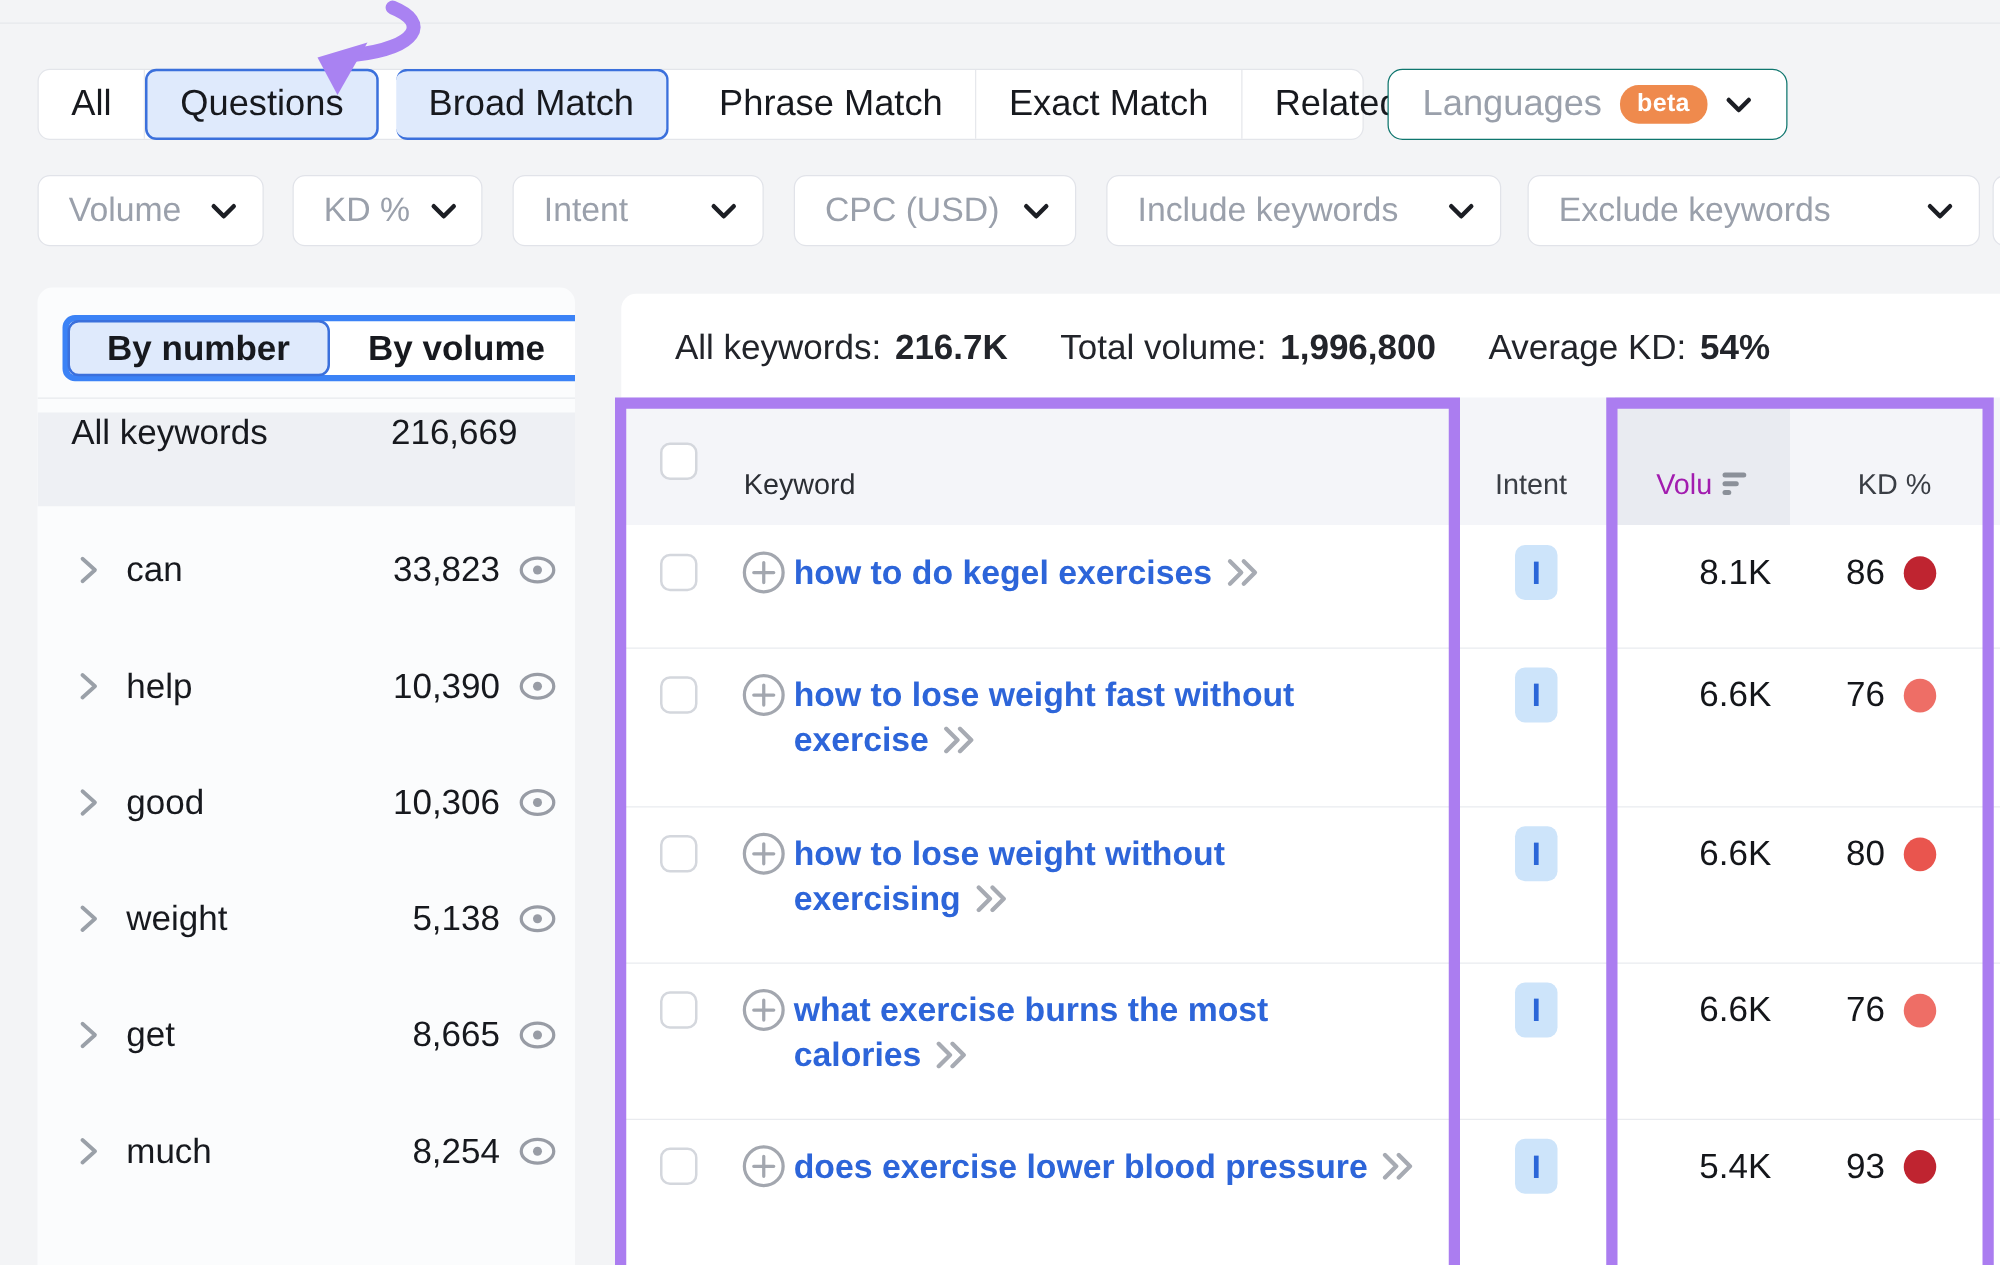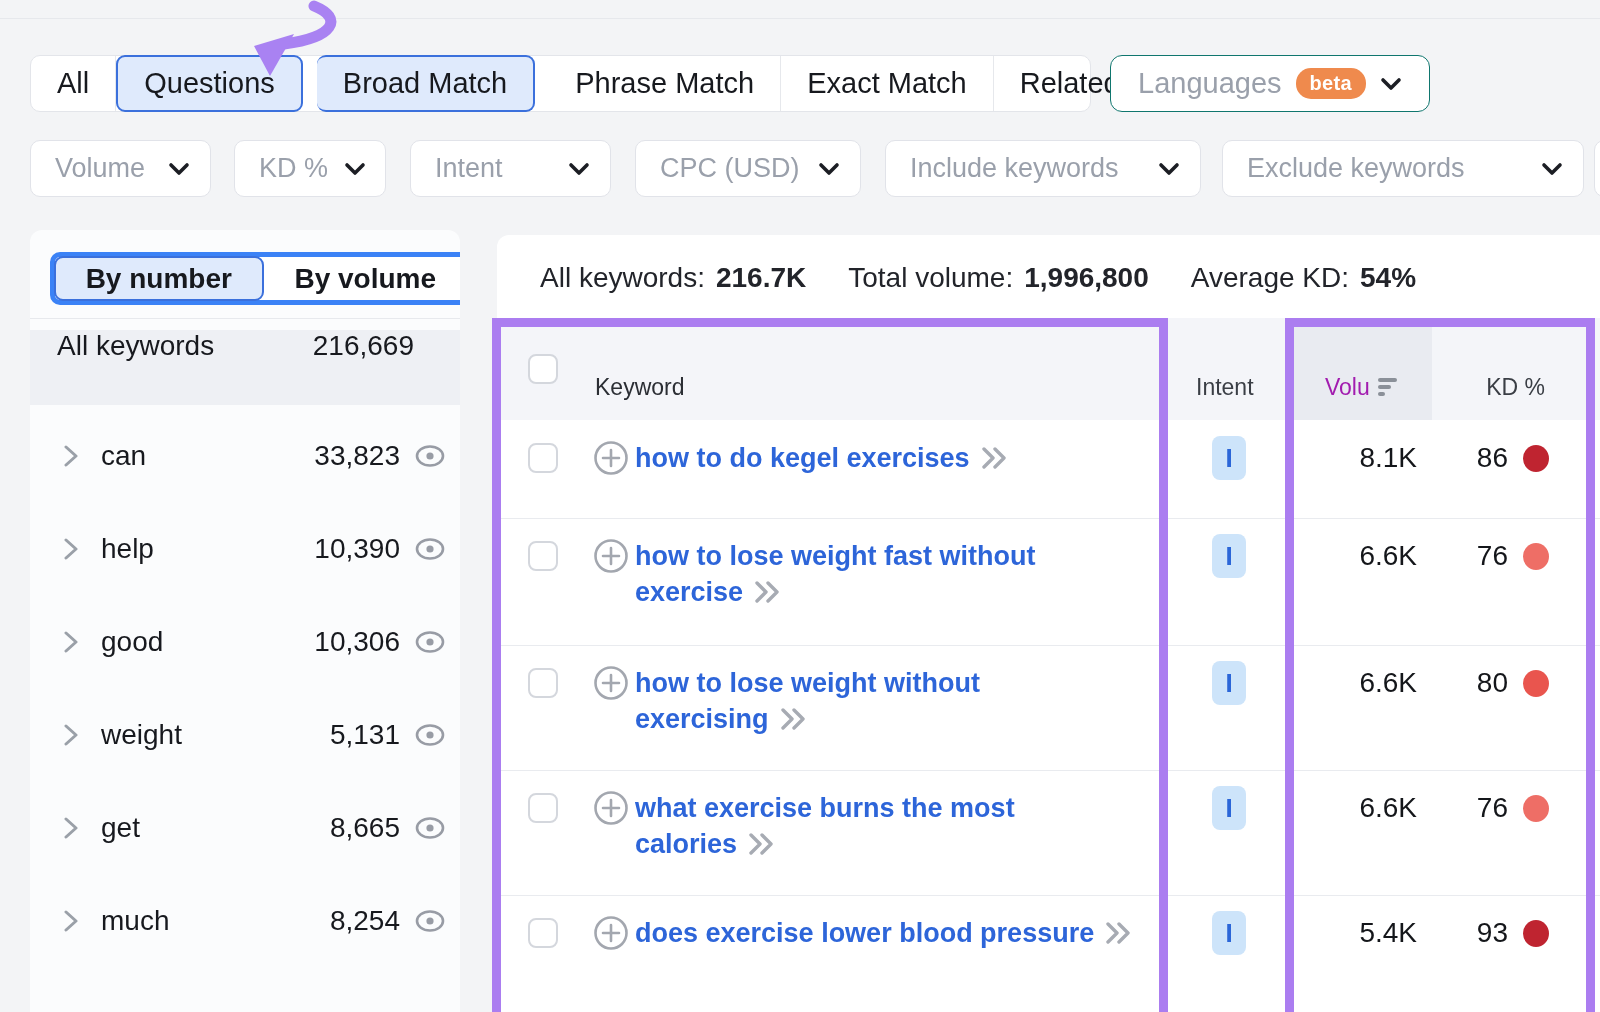--- a/index.html
+++ b/index.html
@@ -230,21 +230,21 @@
     <svg class="eye" viewBox="0 0 32 24">
         <ellipse cx="16" cy="12" rx="13" ry="9.5" fill="none" stroke="#989ca5" stroke-width="2.6"></ellipse>
         <circle cx="16" cy="12" r="3.6" fill="#989ca5"></circle>
       </svg>
   </div>
   <div class="sb-item" style="top:458px;">
     <svg class="chev-r" viewBox="0 0 16 22">
         <path d="M3 2 L13 11 L3 20"></path>
       </svg>
     <span class="lbl">weight</span>
-    <span class="cnt">5,131</span>
+    <span class="cnt">5,138</span>
     <svg class="eye" viewBox="0 0 32 24">
         <ellipse cx="16" cy="12" rx="13" ry="9.5" fill="none" stroke="#989ca5" stroke-width="2.6"></ellipse>
         <circle cx="16" cy="12" r="3.6" fill="#989ca5"></circle>
       </svg>
   </div>
   <div class="sb-item" style="top:551px;">
     <svg class="chev-r" viewBox="0 0 16 22">
         <path d="M3 2 L13 11 L3 20"></path>
       </svg>
     <span class="lbl">get</span>

